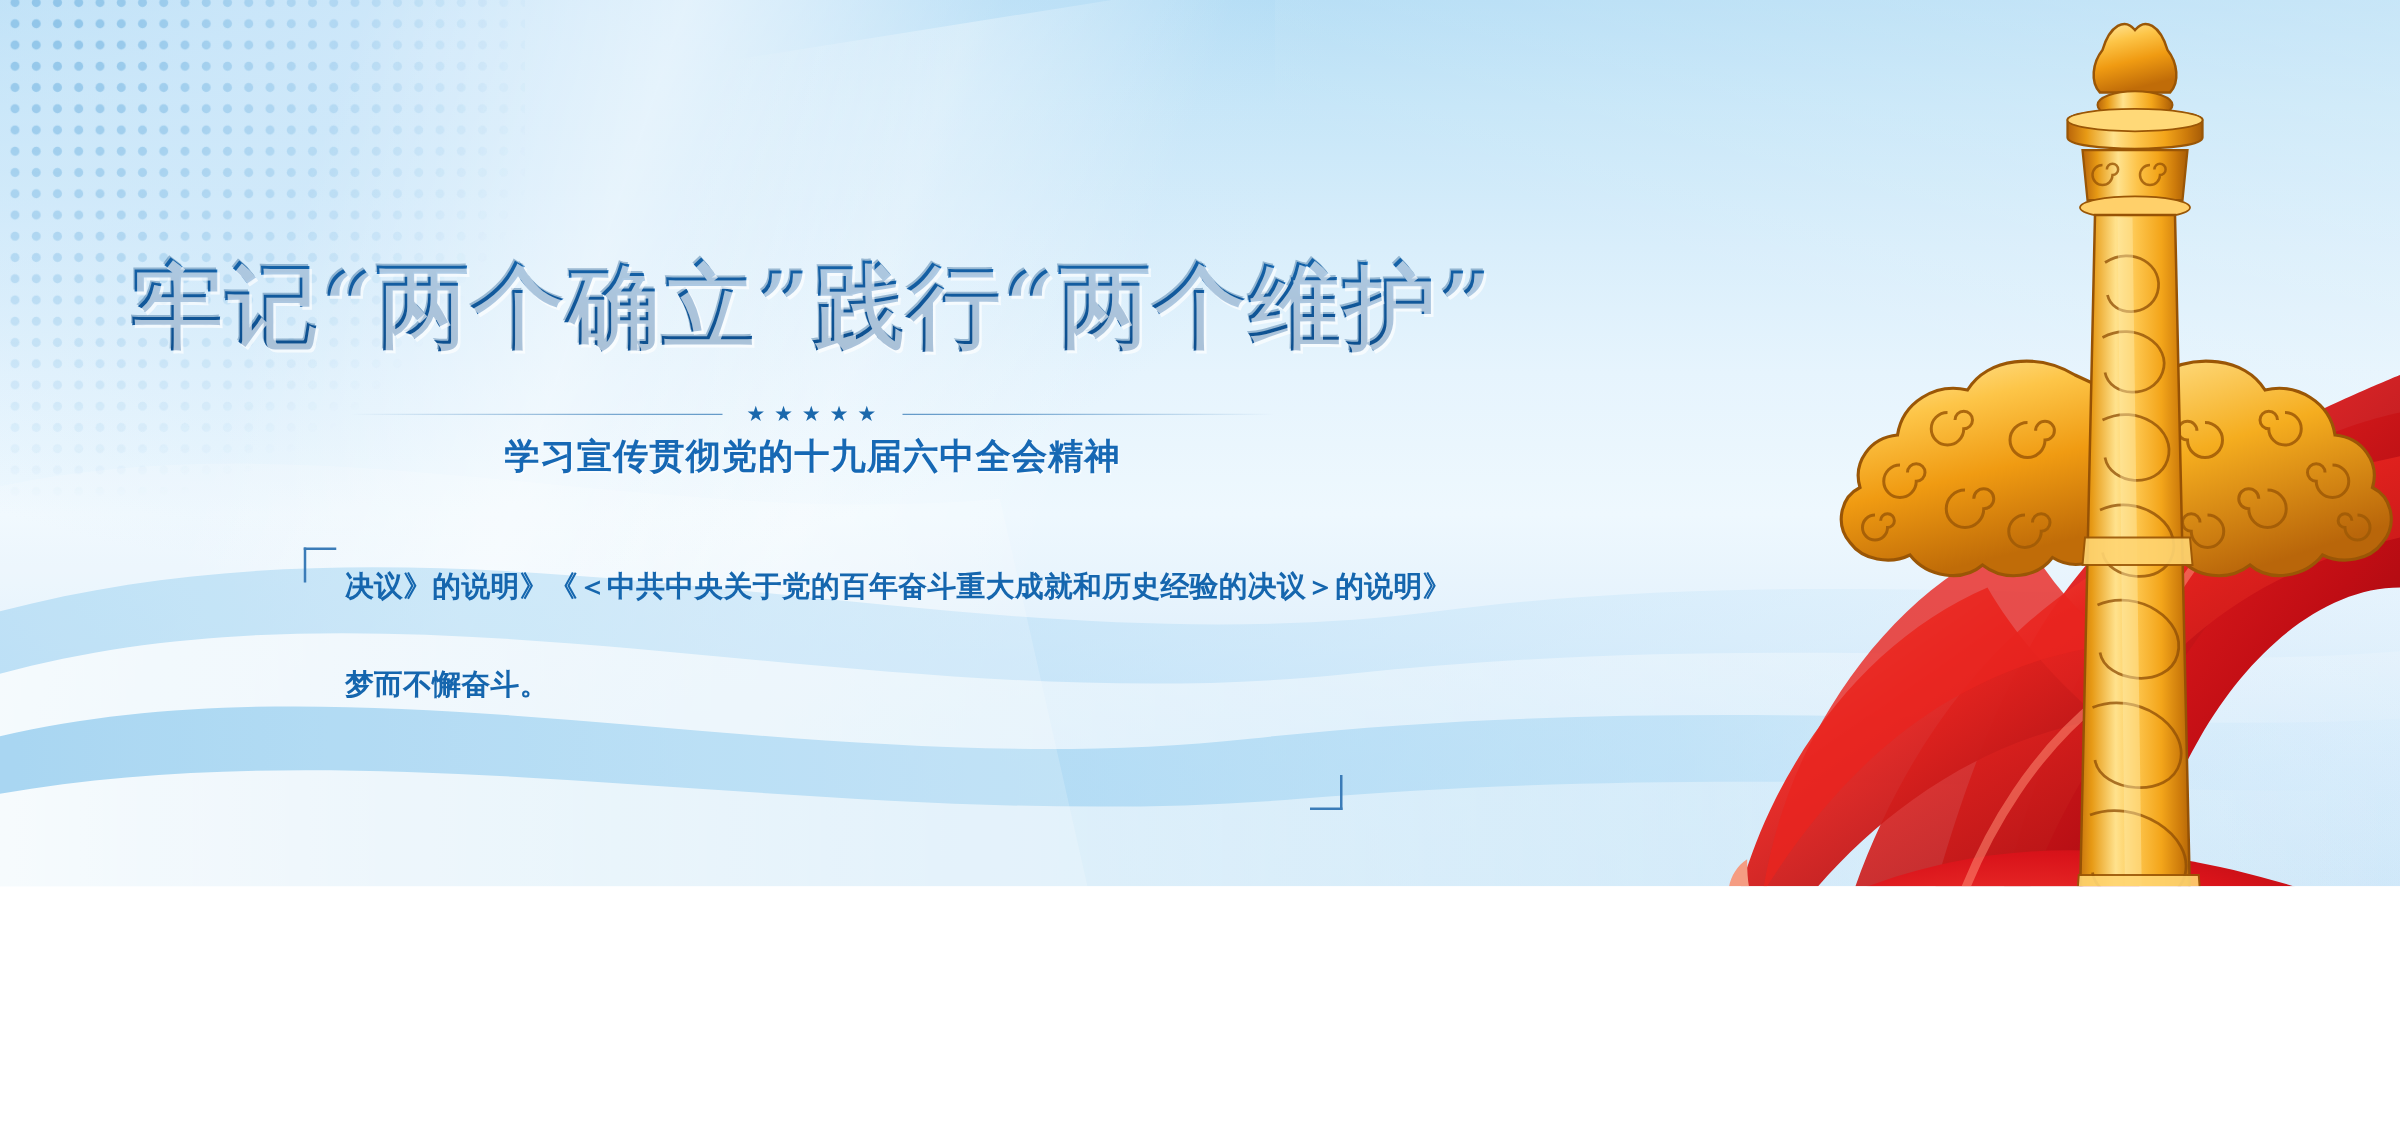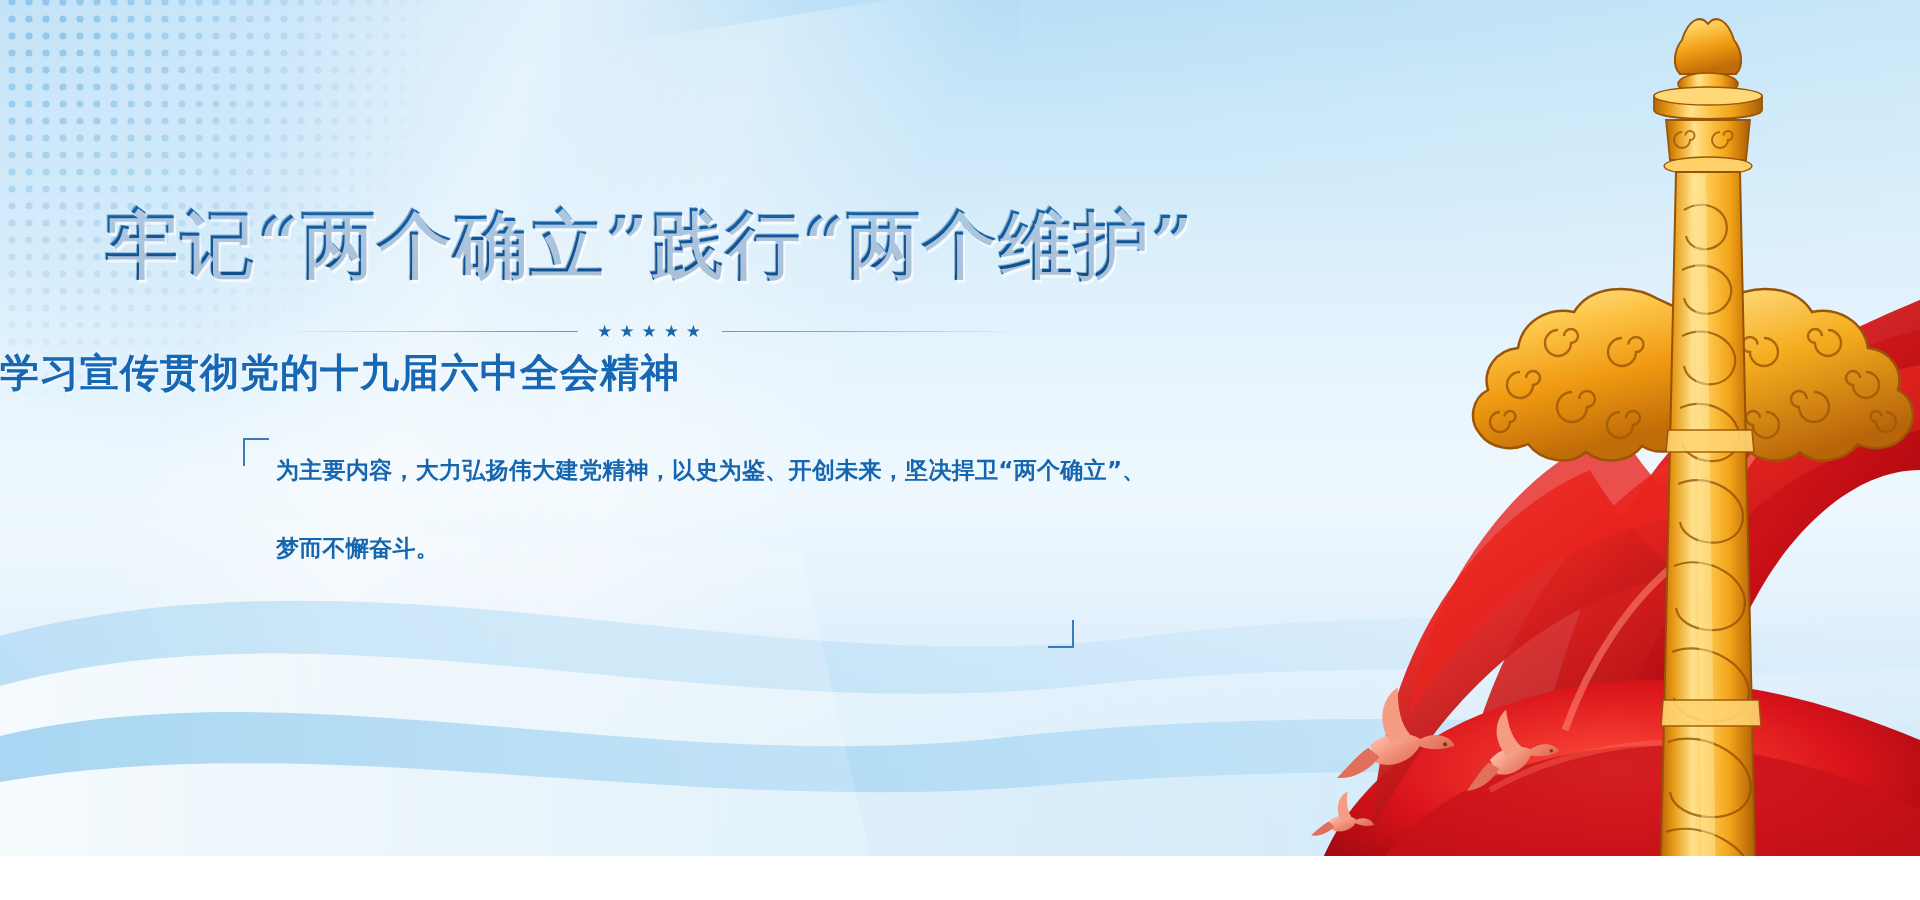--- a/index.html
+++ b/index.html
@@ -1,20 +1,20 @@
 <!DOCTYPE html>
 <html><head>
 <meta charset="utf-8">
 <style>
   html,body{margin:0;padding:0;background:#fff;}
   body{font-family:"Liberation Sans","DejaVu Sans",sans-serif;}
 
   #banner{
     position:relative;
-    width:1920px;height:856px;
+    width:1920px;height:709px;
     overflow:hidden;
     background:
       radial-gradient(1200px 700px at 18% 6%, #cfe8fa 0%, rgba(207,232,250,0) 60%),
       linear-gradient(180deg,
         #b4ddf5 0%,
         #c6e6f8 12%,
         #d9eefb 28%,
         #e6f4fd 42%,
         #eef8fe 58%,
         #e3f1fc 72%,
@@ -81,24 +81,24 @@
   #divider .rule.right{
     background:linear-gradient(270deg, rgba(26,104,172,0) 0%, rgba(26,104,172,.55) 70%, rgba(26,104,172,.65) 100%);
   }
   #divider .stars{
     flex:0 0 auto;color:#1a68ac;font-size:17px;letter-spacing:7px;
     line-height:1;padding-left:5px;
   }
 
   #subtitle{
     position:absolute;left:0;top:346px;width:1300px;
-    text-align:left;
+    text-align:center;
     font-family:"DejaVu Sans","Liberation Sans",sans-serif;
     font-weight:700;
-    font-size:39px;
+    font-size:28px;
     letter-spacing:1px;
     color:#1668b4;
     white-space:nowrap;
     text-shadow:1px 2px 0 rgba(255,255,255,.55);
   }
 
   #body-block{
     position:absolute;left:258px;top:450px;width:812px;
   }
   #body-block p{
@@ -186,21 +186,21 @@
       <span class="stars">★★★★★</span>
       <span class="rule right"></span>
     </div>
 
     <div id="subtitle">学习宣传贯彻党的十九届六中全会精神</div>
 
     <div class="corner corner-tl"></div>
     <div class="corner corner-br"></div>
 
     <div id="body-block">
-      <p class="indent">为主要内容，大力弘扬伟大建党精神，以史为鉴、开创未来，坚决捍卫“两个确立”、</p>
+      <p class="indent">决议》的说明》《＜中共中央关于党的百年奋斗重大成就和历史经验的决议＞的说明》</p>
       <p class="last">梦而不懈奋斗。</p>
     </div>
   </div>
 
   <svg id="art" viewBox="0 0 760 900">
     <defs>
       <linearGradient id="goldCol" x1="0" y1="0" x2="1" y2="0">
         <stop offset="0%" stop-color="#b9650a"></stop>
         <stop offset="14%" stop-color="#e79a15"></stop>
         <stop offset="34%" stop-color="#ffe28d"></stop>

